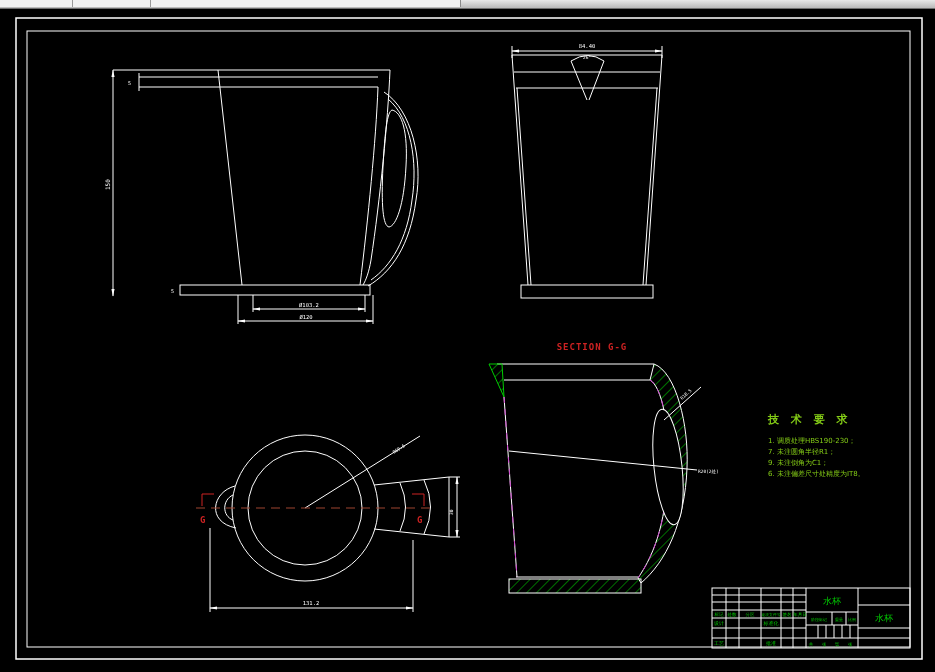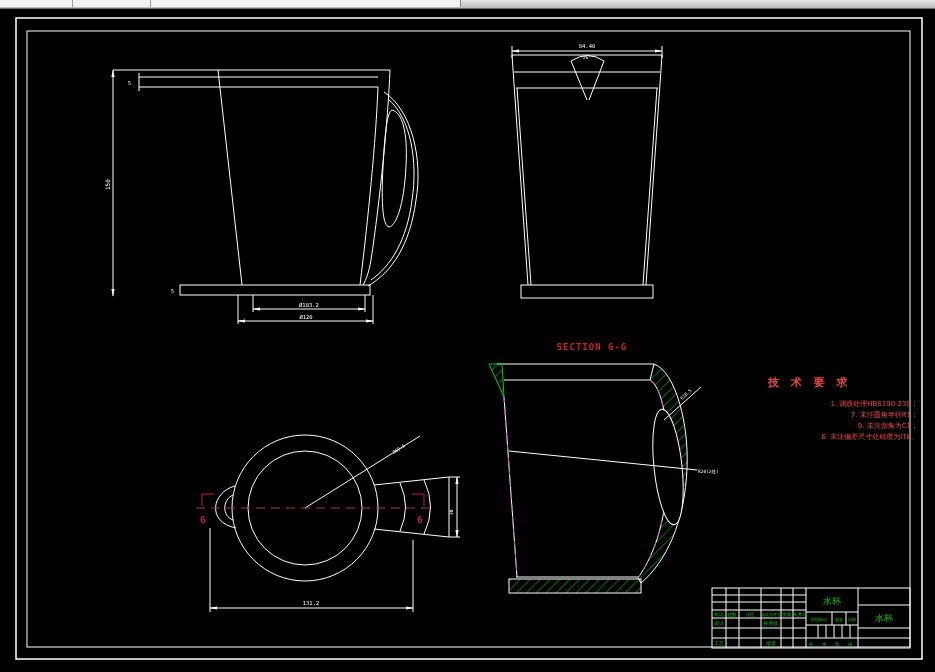--- a/index.html
+++ b/index.html
@@ -2,23 +2,23 @@
 <html><head>
 <meta charset="utf-8">
 <style>
   html,body{margin:0;padding:0;background:#000;width:935px;height:672px;overflow:hidden;
     font-family:"DejaVu Sans","Liberation Sans",sans-serif;}
   .stage{position:absolute;left:0;top:0;width:935px;height:672px;background:#000;}
   .topstrip{position:absolute;left:0;top:0;width:935px;height:8px;background:linear-gradient(#e8e8e8,#b9b9b9);border-bottom:1px solid #6e6e6e;}
   .topstrip .seg{position:absolute;left:0;top:0;width:460px;height:7px;background:#f2f2f2;border-right:1px solid #8a8a8a;}
   .topstrip .tick{position:absolute;top:0;width:1px;height:7px;background:#9a9a9a;}
   svg text{font-family:"DejaVu Sans Mono","Liberation Mono",monospace;}
-  .techreq{position:absolute;left:768px;top:375px;width:150px;color:#ef4444;}
+  .techreq{position:absolute;left:768px;top:412px;width:150px;color:#84cc16;}
   .techreq .tr-title{font-size:11px;letter-spacing:4px;font-weight:bold;margin-bottom:9px;white-space:nowrap;}
-  .techreq .tr-item{font-size:7px;line-height:11px;white-space:nowrap;transform-origin:left top;text-align:right;}
+  .techreq .tr-item{font-size:7px;line-height:11px;white-space:nowrap;transform-origin:left top;}
 </style>
 </head>
 <body>
 
 <div class="stage">
 
   <div class="topstrip">
     <div class="seg"></div>
     <div class="tick" style="left:72px"></div>
     <div class="tick" style="left:150px"></div>

